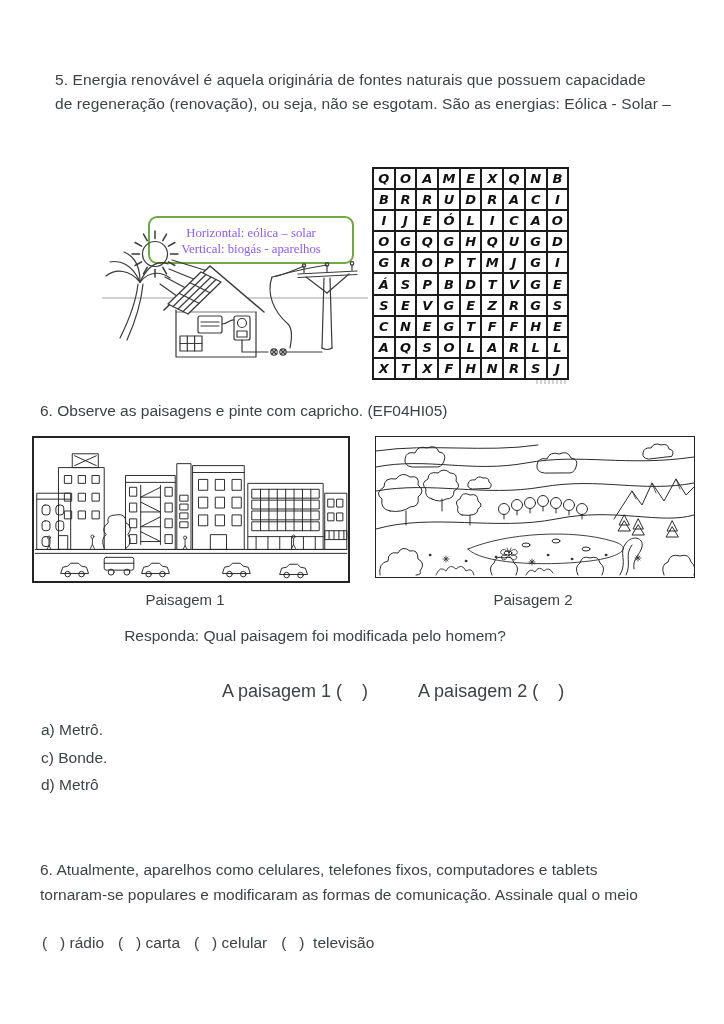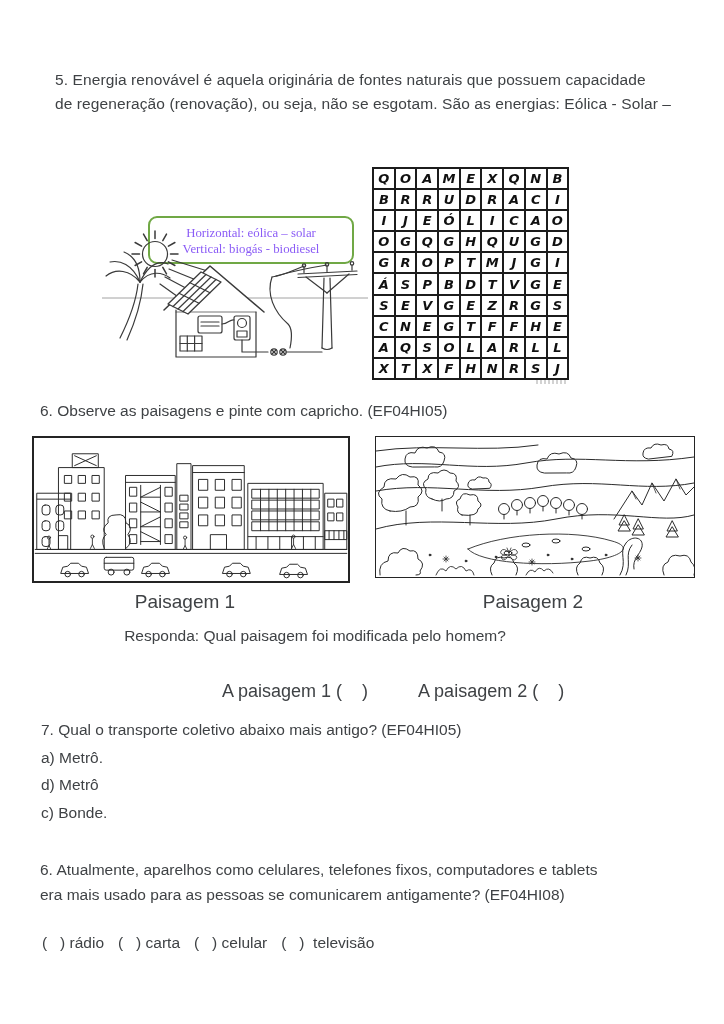--- a/index.html
+++ b/index.html
@@ -15,21 +15,21 @@
               grid-auto-rows:21.1px;border:1.6px solid #1c1c1c;background:#fff;}
   .ws-cell{border:.9px solid #1c1c1c;display:flex;align-items:center;justify-content:center;
            font-family:"DejaVu Sans",sans-serif;font-style:italic;font-weight:bold;font-size:13px;color:#101010;}
   .watermark{position:absolute;left:536px;top:380px;width:32px;height:4px;opacity:.6;
              background:repeating-linear-gradient(90deg,#b5b5b5 0 2px,transparent 2px 4px);}
   .p-q6{position:absolute;left:40px;top:402px;font-size:15.5px;}
   .frame{position:absolute;border:2px solid #242424;background:#fff;box-sizing:border-box;}
   .img1{left:32px;top:436px;width:318px;height:147px;}
   .img2{left:375px;top:436px;width:320px;height:142px;border-width:1.5px;}
   .frame svg{display:block;width:100%;height:100%;}
-  .cap{position:absolute;top:591px;font-size:19px;text-align:center;}
+  .cap{position:absolute;top:591px;font-size:15px;text-align:center;}
   .cap1{left:32px;width:306px;}
   .cap2{left:375px;width:316px;}
   .prompt{position:absolute;left:0;top:627px;width:630px;text-align:center;font-size:15.5px;}
   .answers{position:absolute;left:203px;top:660px;font-size:18px;white-space:pre;}
   .answers .ans2{margin-left:50px;}
   .q7{position:absolute;left:41px;top:716px;font-size:15.5px;line-height:27.5px;}
   .p-q8{position:absolute;left:40px;top:858px;font-size:15.5px;line-height:24.5px;}
   .q8opts{position:absolute;left:42px;top:934px;font-size:15.5px;white-space:pre;display:flex;gap:14px;}
   svg .ln{stroke:#2b2b2b;fill:none;stroke-width:1;stroke-linecap:round;stroke-linejoin:round;}
   svg .ill{stroke:#3a3a3a;fill:none;stroke-width:1.2;stroke-linecap:round;stroke-linejoin:round;}
@@ -39,21 +39,21 @@
 
 <div class="page">
 
   <div class="para p-q5">
     <div class="line">5. Energia renovável é aquela originária de fontes naturais que possuem capacidade</div>
     <div class="line">de regeneração (renovação), ou seja, não se esgotam. São as energias: Eólica - Solar –</div>
   </div>
 
   <div class="hintbox">
     <div>Horizontal: eólica – solar</div>
-    <div>Vertical: biogás - biodiesel</div>
+    <div>Vertical: biogás - aparelhos</div>
   </div>
 
   <svg class="house" viewBox="0 0 270 162">
     <defs>
       <marker id="ah" markerWidth="7" markerHeight="7" refX="5" refY="3" orient="auto">
         <path d="M0,0 L6,3 L0,6 Z" fill="#3a3a3a"></path>
       </marker>
     </defs>
     <line x1="2" y1="82" x2="268" y2="82" stroke="#8a8a8a" stroke-width="0.8"></line>
     <g class="ill">
@@ -464,29 +464,28 @@
   </div>
 
   <div class="cap cap1">Paisagem 1</div>
   <div class="cap cap2">Paisagem 2</div>
   <div class="prompt">Responda: Qual paisagem foi modificada pelo homem?</div>
   <div class="answers">
     <span class="ans1">A paisagem 1 (    )</span><span class="ans2">A paisagem 2 (    )</span>
   </div>
 
   <div class="q7">
-    <div>7. Qual o transporte coletivo abaixo mais antigo? (EF04HI05)</div>
     <div>a) Metrô.</div>
+    <div>c) Bonde.</div>
     <div>d) Metrô</div>
-    <div>c) Bonde.</div>
   </div>
 
   <div class="para p-q8">
     <div class="line">6. Atualmente, aparelhos como celulares, telefones fixos, computadores e tablets</div>
-    <div class="line">era mais usado para as pessoas se comunicarem antigamente? (EF04HI08)</div>
+    <div class="line">tornaram-se populares e modificaram as formas de comunicação. Assinale qual o meio</div>
   </div>
   <div class="q8opts">
     <span>(   ) rádio</span>
     <span>(   ) carta</span>
     <span>(   ) celular</span>
     <span>(   )  televisão</span>
   </div>
 
 </div>
 

